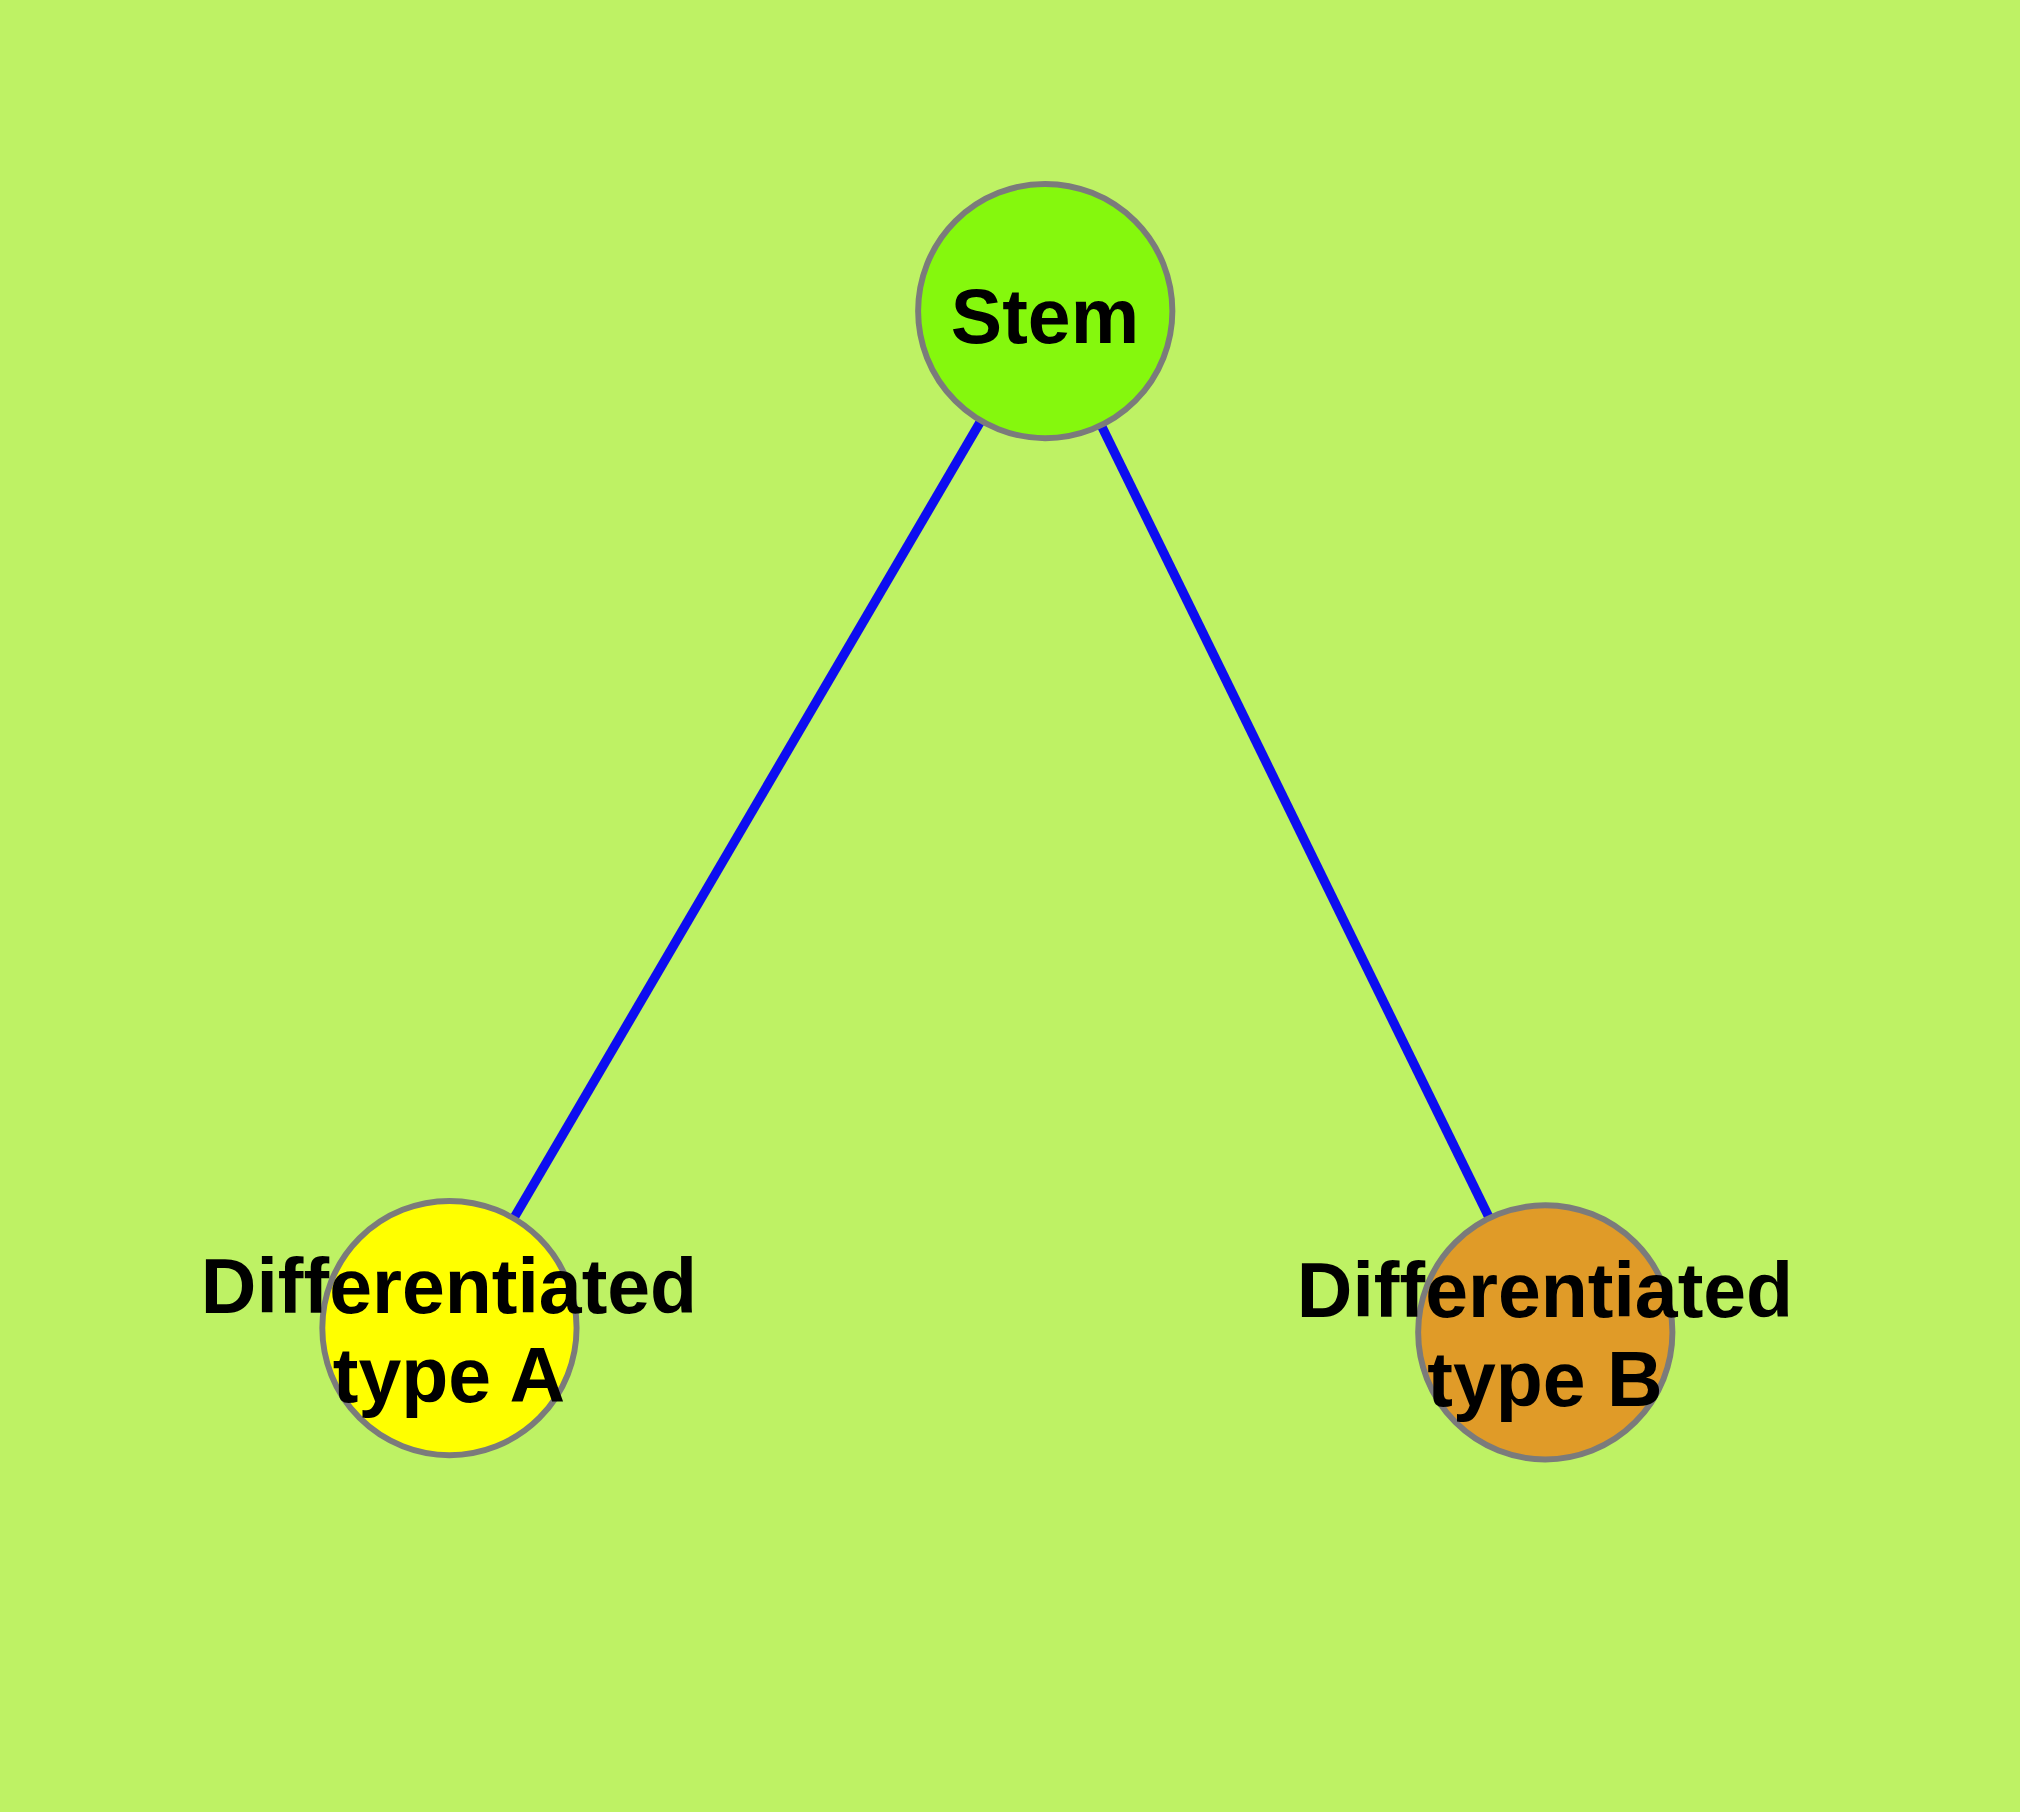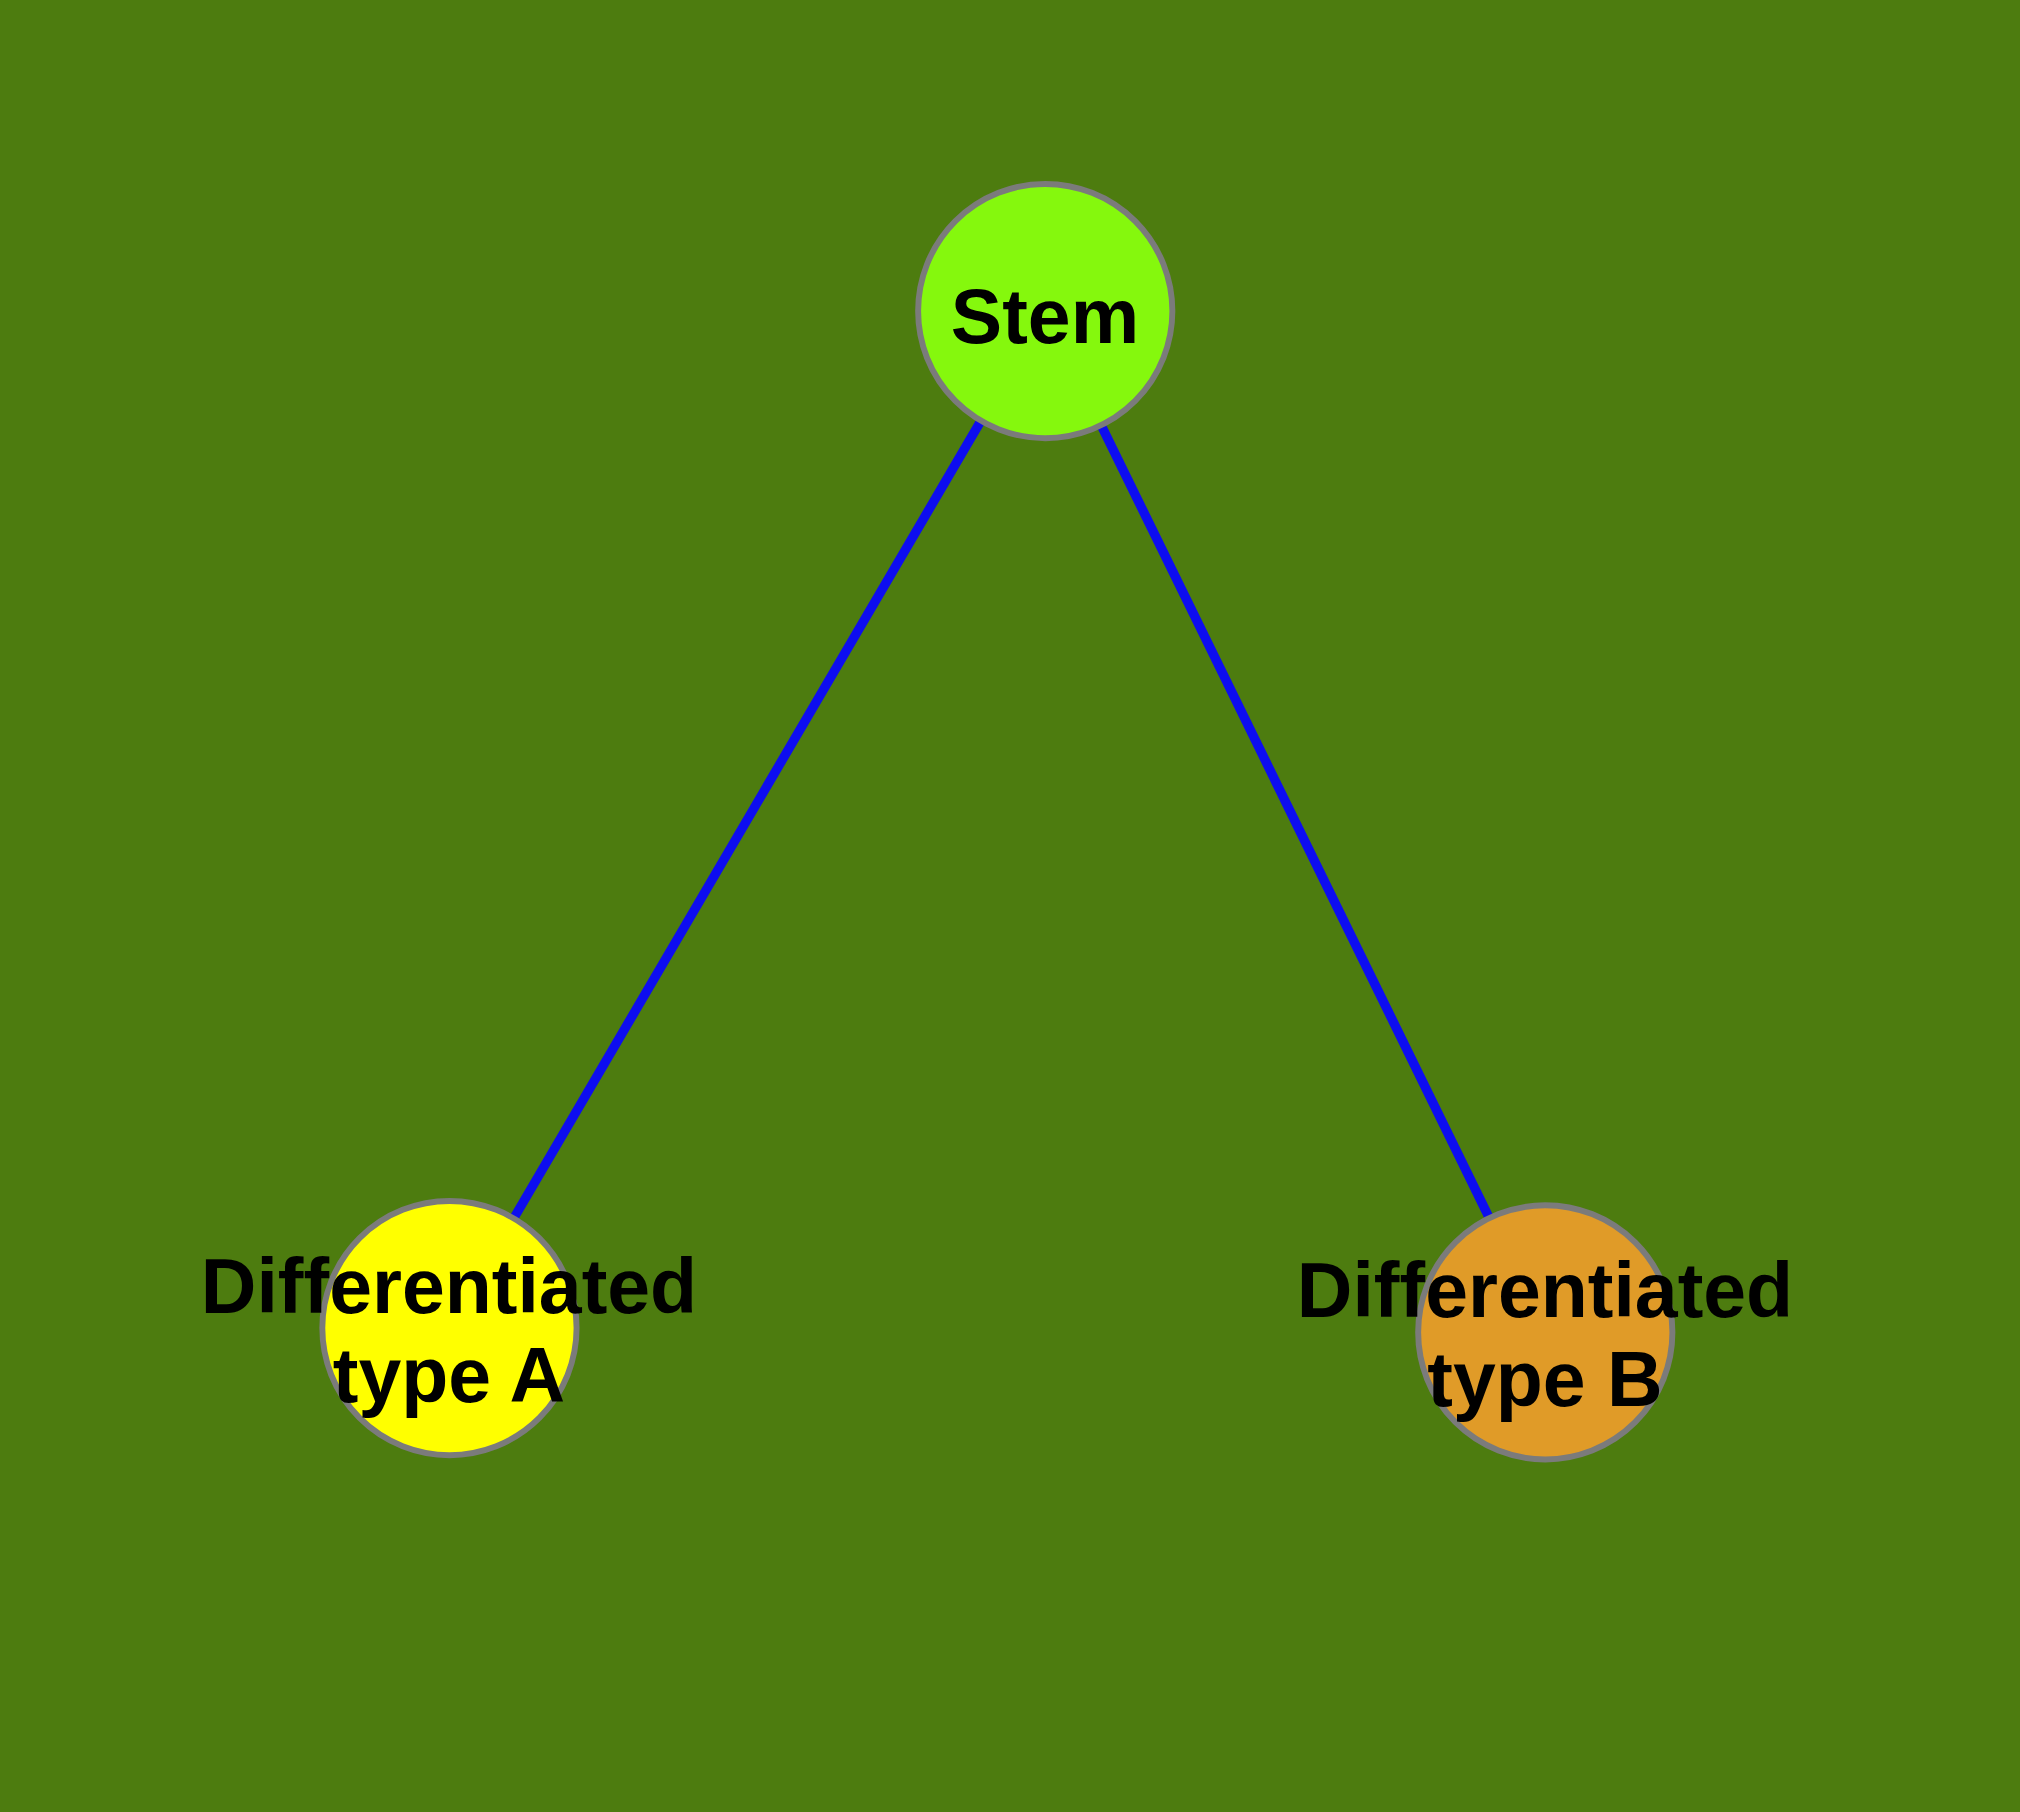--- a/index.html
+++ b/index.html
@@ -27,21 +27,21 @@
     line-height: 89px;
     text-align: center;
     white-space: pre-line;
     color: #000000;
     pointer-events: none;
   }
 </style>
 </head>
 <body>
 
-<div class="canvas" style="background-color: #4d7c0f;">
+<div class="canvas" style="background-color: #bef264;">
 
   <svg class="graph-svg" width="2021" height="1812" viewBox="0 0 2384 2138">
 
     <line x1="1233" y1="367" x2="530" y2="1567" stroke-width="11" stroke="#0D0DF0"></line>
     <line x1="1233" y1="367" x2="1823" y2="1572" stroke-width="11" stroke="#0D0DF0"></line>
 
     <circle cx="1233" cy="367" r="150" stroke-width="7" fill="#85F80D" stroke="#7B7B7B"></circle>
     <circle cx="530" cy="1567" r="150" stroke-width="7" fill="#FFFF00" stroke="#7B7B7B"></circle>
     <circle cx="1823" cy="1572" r="150" stroke-width="7" fill="#E09B28" stroke="#7B7B7B"></circle>
   </svg>

